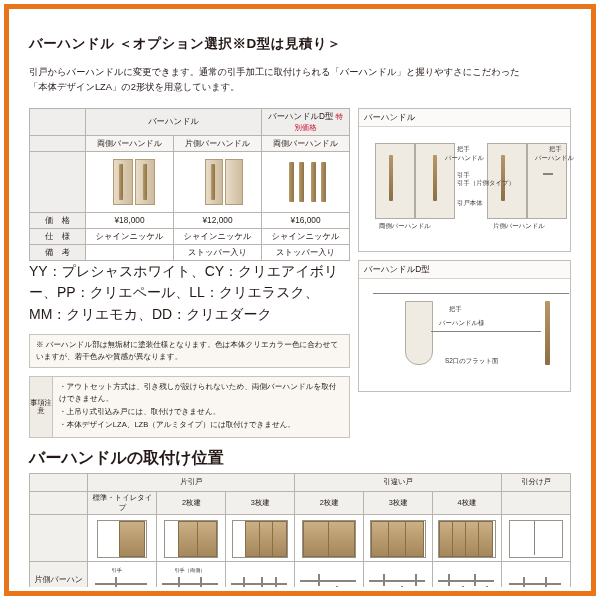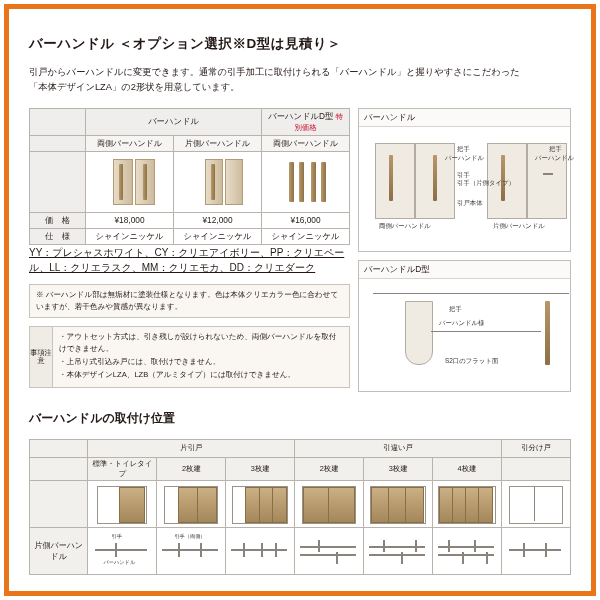--- a/index.html
+++ b/index.html
@@ -79,21 +79,21 @@
     border:1px solid #b29c78;
   }
   .hbar{
     position:absolute;
     background:linear-gradient(90deg,#b89a6a,#8d7245);
     border-radius:1px;
   }
   .note-title{
     font-size:8.6px;font-weight:bold;margin:7px 0 2px 0;
   }
-  .yy{font-size:10px;line-height:1.55;text-decoration:underline;}
+  .yy{font-size:14px;line-height:1.55;}
 
   
   .caution{
     margin-top:8px;
     border:1px solid #c9c3bd;
     background:#faf7f2;
     display:flex;
     font-size:7.6px;
   }
   .caution .tag{
@@ -124,21 +124,21 @@
   }
   .panel .pbody{position:relative;height:124px;background:#fff;}
   .panel.small .pbody{height:112px;}
   .tinylbl{position:absolute;font-size:6.4px;color:#333;white-space:nowrap;}
   .doorpanel{position:absolute;background:#efeae2;border:1px solid #b3aba0;}
   .woodbar{position:absolute;background:linear-gradient(180deg,#b8966a,#8c6f44);border-radius:1px;}
   .lineseg{position:absolute;background:#8a837c;}
 
   
   .bottom-title{
-    font-size:12px;font-weight:bold;margin:10px 0 12px 0;
+    font-size:16px;font-weight:bold;margin:10px 0 4px 0;
   }
   table.pos{
     border-collapse:collapse;width:100%;font-size:7.4px;table-layout:fixed;
   }
   table.pos th,table.pos td{
     border:1px solid #b9b3ae;
     text-align:center;vertical-align:middle;font-weight:normal;
     padding:1px;
   }
   table.pos th{background:#f2f0ed;height:15px;}
@@ -221,20 +221,26 @@
             <td>¥18,000</td>
             <td>¥12,000</td>
             <td>¥16,000</td>
           </tr>
           <tr>
             <td class="hdr-label">仕　様</td>
             <td>シャインニッケル</td>
             <td>シャインニッケル</td>
             <td>シャインニッケル</td>
           </tr>
+          <tr>
+            <td class="hdr-label">備　考</td>
+            <td></td>
+            <td>ストッパー入り</td>
+            <td>ストッパー入り</td>
+          </tr>
         </tbody>
           </table>
 
         <div class="yy">YY：プレシャスホワイト、CY：クリエアイボリー、PP：クリエペール、LL：クリエラスク、MM：クリエモカ、DD：クリエダーク</div>
 
         <div class="caution">
           <div class="body">※ バーハンドル部は無垢材に塗装仕様となります。色は本体クリエカラー色に合わせていますが、若干色みや質感が異なります。</div>
         </div>
 
         <div class="caution">

